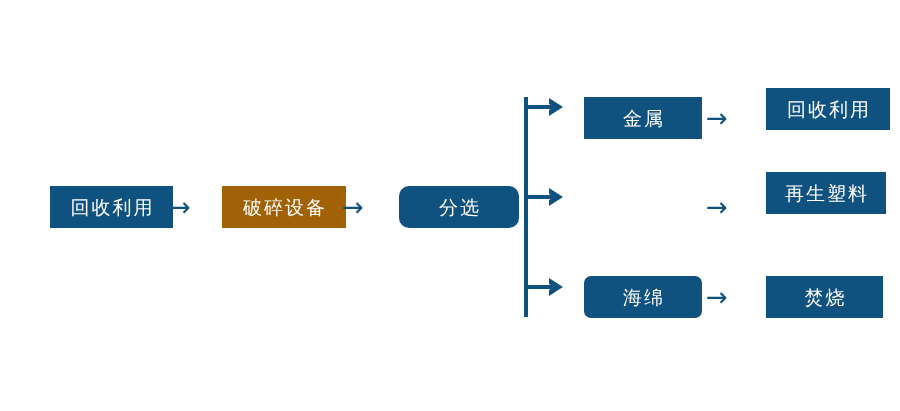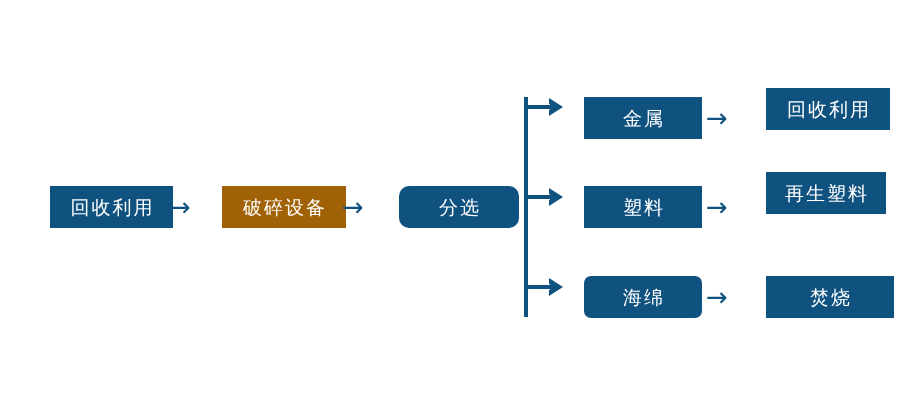--- a/index.html
+++ b/index.html
@@ -99,33 +99,30 @@
   <div class="node node-primary" style="left:566px; top:97px; width:118px; height:42px;">
     <span>金属</span>
   </div>
   <div class="arrow" style="left:692px; top:103px; width:50px; height:30px;">
     <span>→</span>
   </div>
   <div class="node node-primary" style="left:748px; top:88px; width:124px; height:42px;">
     <span>回收利用</span>
   </div>
 
-  <div class="node node-primary" style="left:566px; top:186px; width:118px; height:42px;">
-    <span>塑料</span>
-  </div>
   <div class="arrow" style="left:692px; top:192px; width:50px; height:30px;">
     <span>→</span>
   </div>
   <div class="node node-primary" style="left:748px; top:172px; width:120px; height:42px;">
     <span>再生塑料</span>
   </div>
 
   <div class="node node-primary" style="left:566px; top:276px; width:118px; height:42px;border-radius:7px;">
     <span>海绵</span>
   </div>
   <div class="arrow" style="left:692px; top:282px; width:50px; height:30px;">
     <span>→</span>
   </div>
-  <div class="node node-primary" style="left:748px; top:276px; width:128px; height:42px;">
+  <div class="node node-primary" style="left:748px; top:276px; width:117px; height:42px;">
     <span>焚烧</span>
   </div>
 
 </div>
 
 </body></html>

